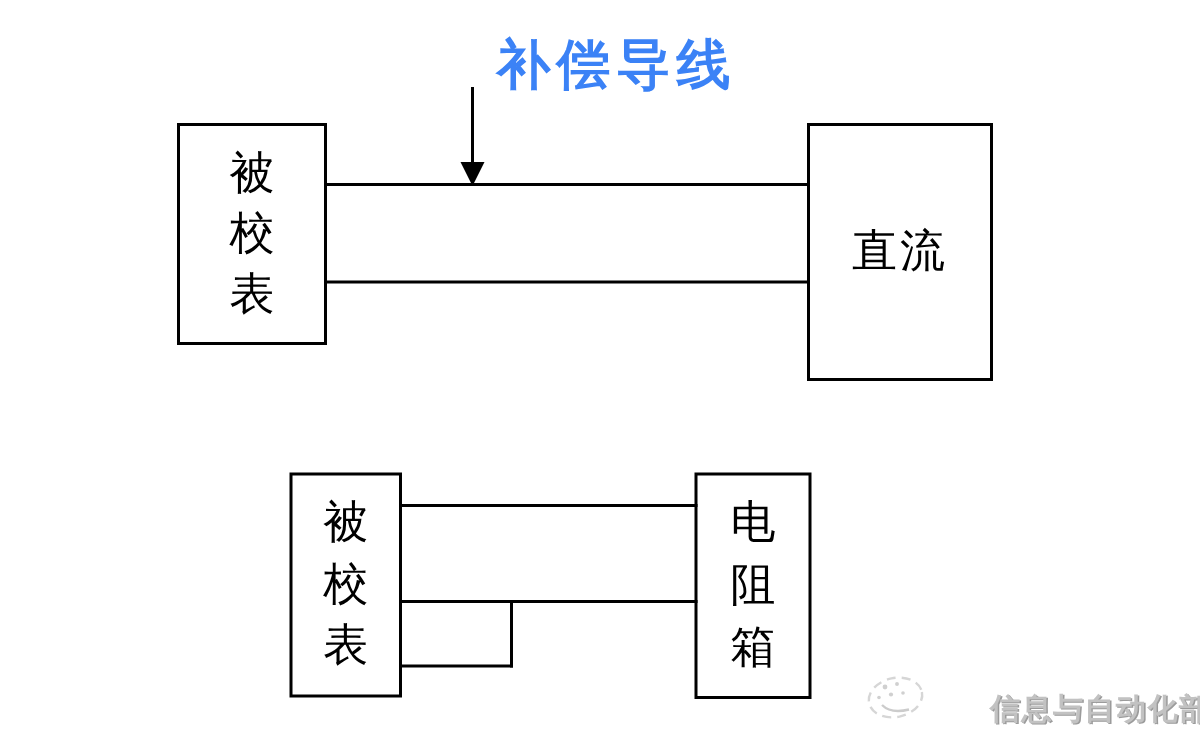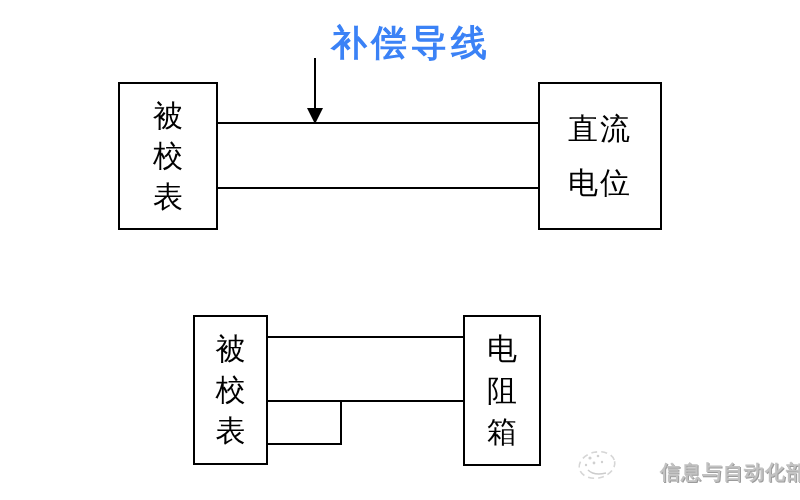--- a/index.html
+++ b/index.html
@@ -30,21 +30,21 @@
     display: flex;
     flex-direction: column;
     align-items: center;
     justify-content: space-evenly;
     font-size: 30px;
     line-height: 1;
     padding: 6px 0;
   }
   .dbox span { display: block; white-space: nowrap; }
   .box-top-left   { left: 118px; top: 82px;  width: 100px; height: 148px; }
-  .box-top-right  { left: 538px; top: 82px;  width: 124px; height: 148px; letter-spacing: 2px; }
+  .box-top-right  { left: 538px; top: 82px;  width: 124px; height: 172px; letter-spacing: 2px; }
   .box-bot-left   { left: 193px; top: 315px; width: 75px;  height: 150px; }
   .box-bot-right  { left: 463px; top: 315px; width: 78px;  height: 151px; }
   .wire {
     position: absolute;
     background: #000000;
   }
   .wire-h { height: 2px; }
   .wire-v { width: 2px; }
   .wire-top-1 { left: 216px; top: 122px; width: 324px; }
   .wire-top-2 { left: 216px; top: 187px; width: 324px; }
@@ -97,21 +97,20 @@
   <div class="arrow-head"></div>
 
   <div class="dbox box-top-left">
     <span>被</span>
     <span>校</span>
     <span>表</span>
   </div>
 
   <div class="dbox box-top-right">
     <span>直流</span>
-    <span>电位</span>
   </div>
 
   <div class="wire wire-h wire-top-1"></div>
   <div class="wire wire-h wire-top-2"></div>
 
   <div class="dbox box-bot-left">
     <span>被</span>
     <span>校</span>
     <span>表</span>
   </div>

